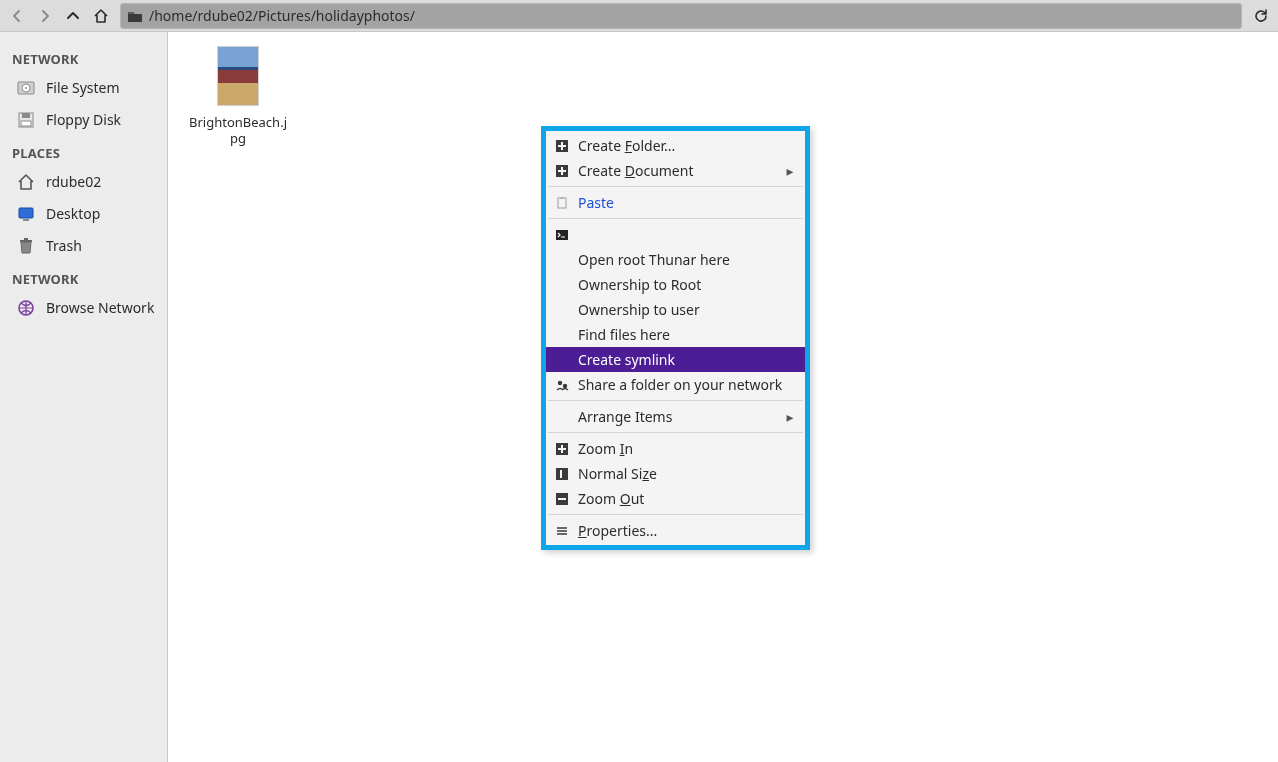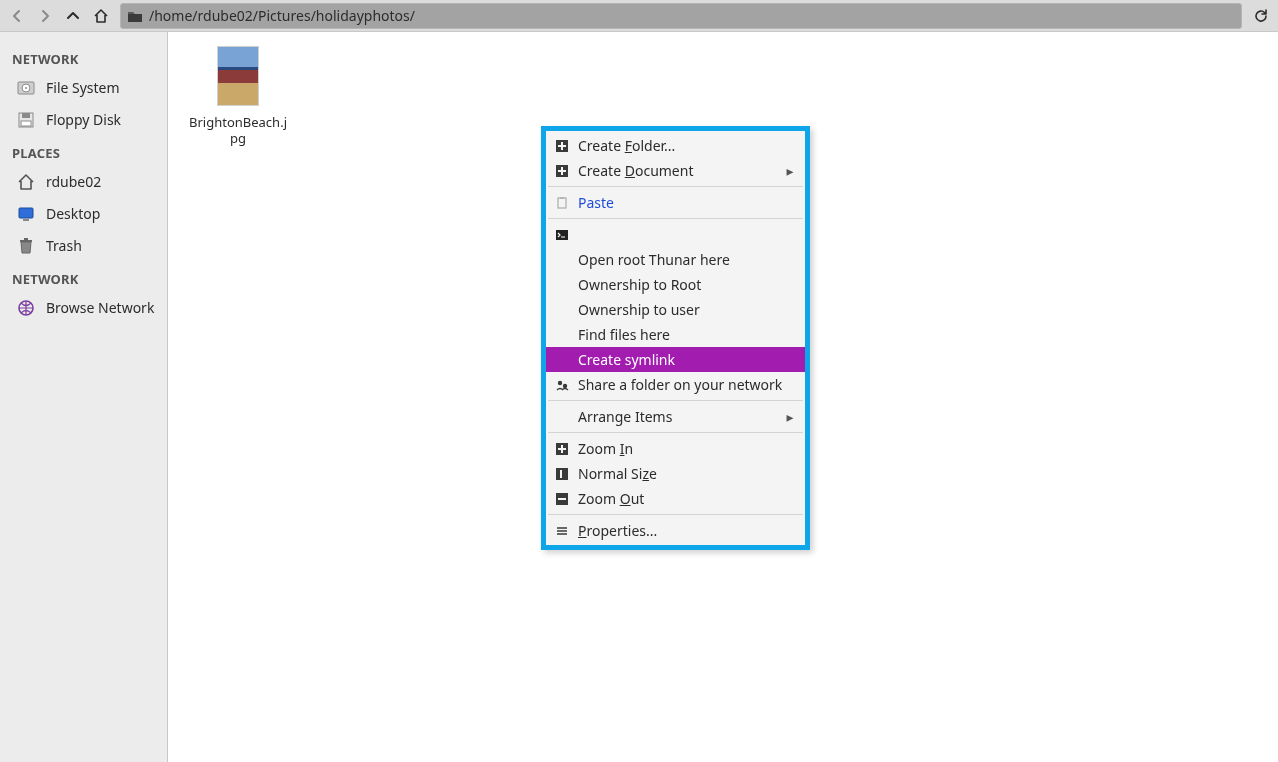--- a/index.html
+++ b/index.html
@@ -41,21 +41,21 @@
   
   .contextmenu {
     position:absolute; left:373px; top:94px; width:269px;
     background:#f4f4f4; border:5px solid #0ea5e9; box-shadow:3px 3px 6px rgba(0,0,0,0.18);
     padding:2px 0; font-size:14px; color:#2c2c2c;
   }
   .contextmenu .mi { display:flex; align-items:center; height:25px; padding:0 10px 0 8px; gap:8px; white-space:nowrap; }
   .contextmenu .mi .miicon { width:16px; height:16px; display:flex; align-items:center; justify-content:center; flex:0 0 16px; }
   .contextmenu .mi .milabel { flex:1; }
   .contextmenu .mi .subarrow { width:10px; text-align:center; color:#555; }
-  .contextmenu .mi.highlight { background:#a21caf; color:#fff; }
+  .contextmenu .mi.highlight { background:#4c1d95; color:#fff; }
   .contextmenu .mi.disabled { color:#1d4ed8; }
   .contextmenu .sep { height:1px; background:#d4d4d4; margin:3px 2px; }
   .contextmenu .mi .underline { text-decoration:underline; }
 
   
   svg { display:block; }
 </style>
 </head>
 <body>
 

